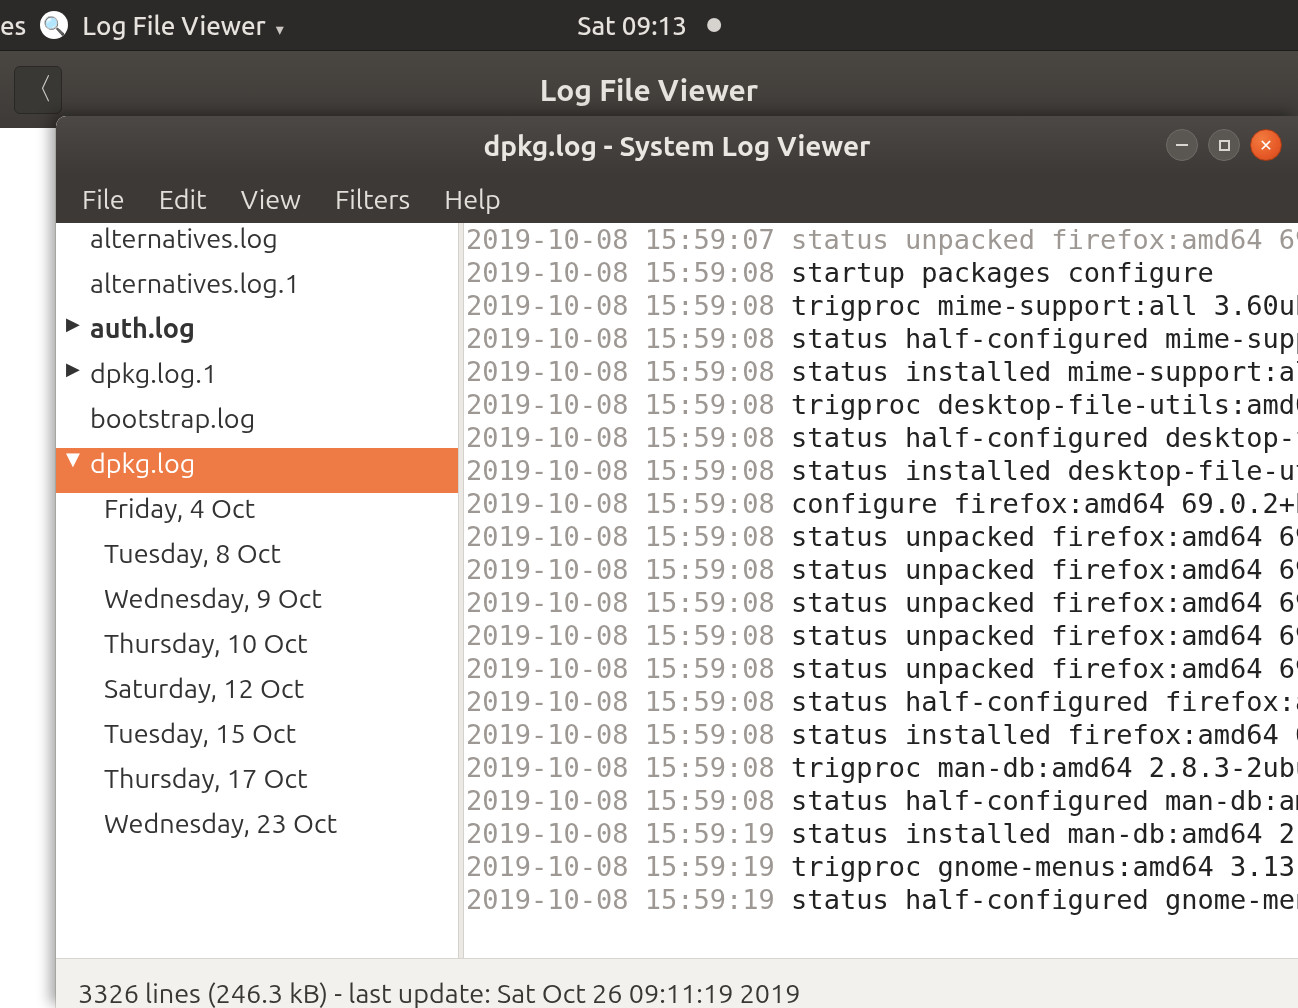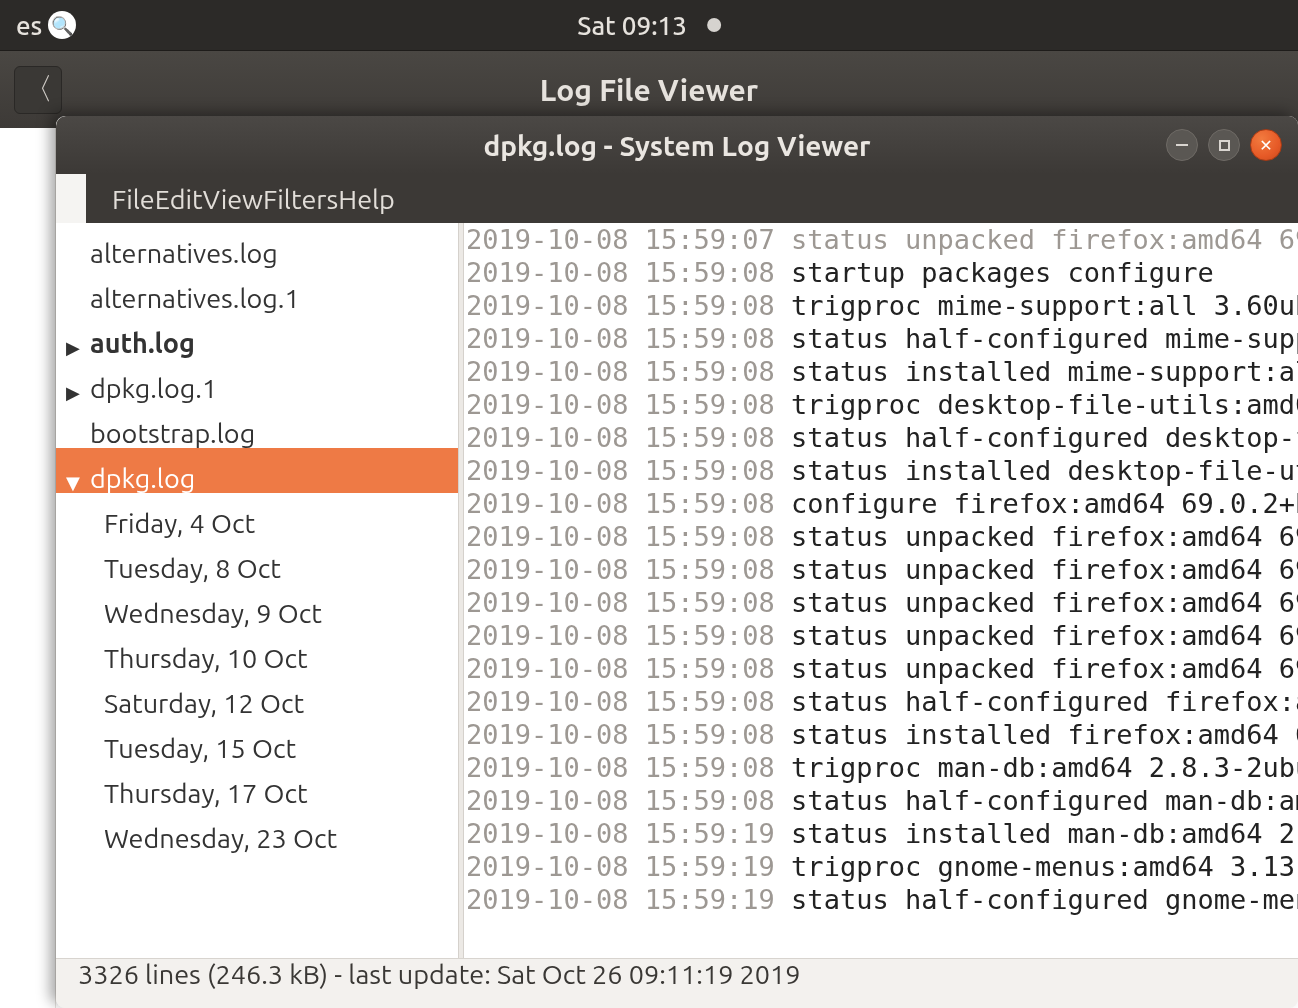--- a/index.html
+++ b/index.html
@@ -5,21 +5,21 @@
   * { box-sizing: border-box; margin: 0; padding: 0; }
   html, body { width: 1298px; height: 1008px; overflow: hidden; font-family: "Ubuntu", "DejaVu Sans", sans-serif; background: #fff; }
   
   
   .top-panel {
     position: absolute; top: 0; left: 0; right: 0; height: 50px;
     background: #2c2a28; color: #e6e2dd;
     display: flex; align-items: center; font-size: 26px; font-weight: 500;
     z-index: 10;
   }
-  .top-left { position: absolute; left: 0; display: flex; align-items: center; gap: 6px; padding-left: 16px; }
+  .top-left { position: absolute; left: 0; display: flex; align-items: center; gap: 14px; padding-left: 0; }
   .top-center { position: absolute; left: 50%; transform: translateX(-50%); display: flex; align-items: center; gap: 20px; }
   .app-icon {
     width: 28px; height: 28px; display:inline-flex; align-items:center; justify-content:center;
     background: #fff; border-radius: 50%; font-size: 18px;
   }
   .tri-down { font-size: 16px; margin-left: 4px; opacity: 0.85; }
   .rec-dot { width: 14px; height: 14px; border-radius: 50%; background: #d6d3cf; display:inline-block; }
 
   
   .under-header {
@@ -42,21 +42,20 @@
   .white-slab { position:absolute; top:128px; left:0; width:56px; bottom:0; background:#fff; z-index:4; border-right:1px solid #e5e2de; }
 
   
   .window {
     position: absolute; top: 116px; left: 56px; right: 0; bottom: 0;
     background: #f5f4f2; z-index: 20;
     display: flex; flex-direction: column;
     border-top-left-radius: 10px;
     box-shadow: -6px -4px 14px rgba(0,0,0,0.35);
     overflow: hidden;
-    border-radius: 9px;
   }
   .titlebar {
     height: 58px; background: linear-gradient(#4b4845, #3c3936);
     display: flex; align-items: center; position: relative;
     color: #eae6e1; font-size: 28px; font-weight: 600;
     border-top-left-radius: 10px;
   }
   .titlebar .title-text { position:absolute; left:50%; transform:translateX(-50%); white-space:nowrap; }
   .win-controls { position:absolute; right:16px; display:flex; gap:10px; }
   .win-btn {
@@ -64,35 +63,34 @@
     background: #5a5753; border: 1px solid #6e6a65;
     display:flex; align-items:center; justify-content:center;
     color:#d9d5d0; font-size:16px; cursor:pointer;
   }
   .win-btn.close { background: radial-gradient(circle at 35% 30%, #f27b3f, #e65a27 60%, #c8481b); border-color:#a73b15; color:#fff; }
   .win-btn.min span { width:12px; height:2px; background:#d9d5d0; display:block; }
   .win-btn.max span { width:11px; height:11px; border:2px solid #d9d5d0; display:block; }
 
   .menubar {
     height: 49px; background: #3c3936; color: #e2ded9;
-    display: flex; align-items: center; padding: 0 26px;
+    display: flex; align-items: center; gap: 34px; padding: 0 26px;
     font-size: 27px;
-    margin-left: 30px;
   }
   .menubar .menu-item { cursor: pointer; }
 
   .workarea { flex: 1; display: flex; min-height: 0; background:#fff; }
 
   
   .sidebar {
     width: 402px; background: #fff; overflow: hidden;
     font-size: 27px; color: #333;
   }
   .tree-row {
-    display: flex; align-items: flex-end; height: 45px;
+    display: flex; align-items: flex-start; height: 45px;
     padding-left: 34px; white-space: nowrap;
     cursor: pointer;
   }
   .tree-row.bold { font-weight: 700; }
   .tree-row.selected { background: #ee7a45; color: #fff; }
   .tree-row.child { padding-left: 48px; }
   .disclose { width: 22px; display:inline-flex; justify-content:center; margin-left:-28px; margin-right:6px; font-size:18px; }
 
   
   .splitter { width: 6px; background: #ece9e5; border-left:1px solid #d5d1cc; border-right:1px solid #d5d1cc; cursor: col-resize; }
@@ -103,31 +101,35 @@
     font-family: "DejaVu Sans Mono", "Ubuntu Mono", monospace;
     font-size: 27px; line-height: 33px; color: #222;
     white-space: nowrap;
   }
   .logview .cutoff { color: #9d9893; }
   .log-line .ts { color: #9d9893; }
   .log-line { padding-left: 2px; }
 
   .statusbar {
     height: 50px; background: #f3f1ee; border-top: 1px solid #d8d4cf;
-    display:flex; align-items:flex-start; padding: 0 22px;
+    display:flex; align-items:flex-end; padding: 0 22px;
     font-size: 27px; color: #3a3835;
   }
 </style>
 </head>
 <body>
 
 <div class="top-panel">
   <div class="top-left">
     <span>es</span>
     <span class="app-icon">🔍</span>
+    <span>
+      <span>Log File Viewer</span>
+      <span class="tri-down">▾</span>
+    </span>
   </div>
   <div class="top-center">
     <span>Sat 09:13</span>
     <span class="rec-dot"></span>
   </div>
 </div>
 
 <div class="under-header">
   <div class="back-btn">
     <span>〈</span>

